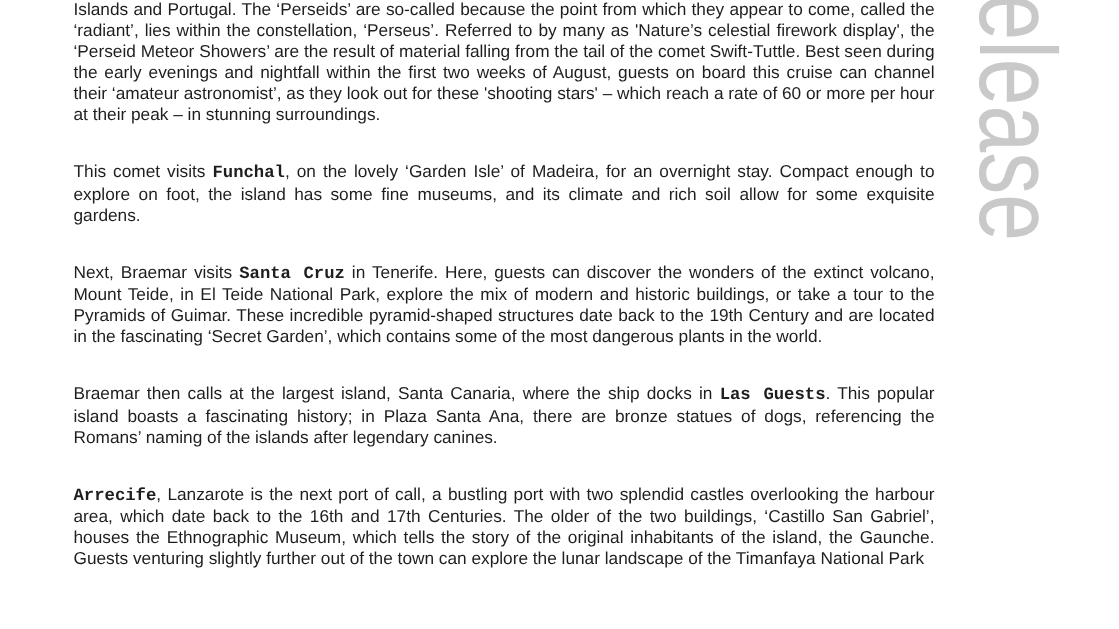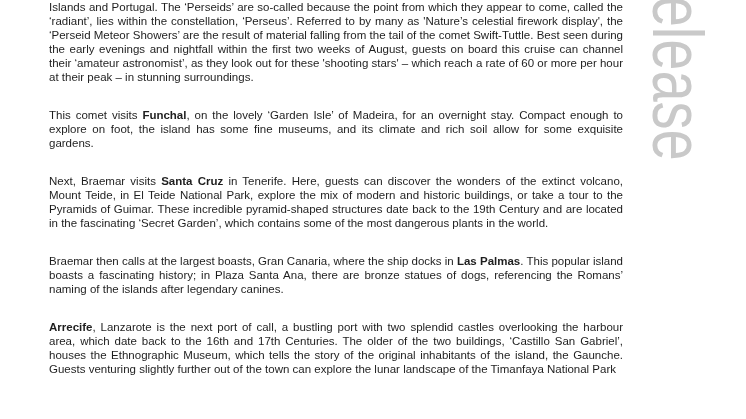--- a/index.html
+++ b/index.html
@@ -30,28 +30,28 @@
     left: 49px;
     top: 0px;
     width: 574px;
     font-size: 11.5px;
     line-height: 14px;
     color: #1e1e1e;
     text-align: justify;
   }
   .doc p { margin: 0 0 24px 0; }
   .doc p:first-child { margin-top: 0; }
-  .bold { font-weight: bold; }
+  .bold { font-weight: bold; font-family: Liberation Mono, monospace; }
   .italic { }
 </style>
 </head>
 <body>
 
 <div class="page">
   <div class="watermark" style="color: rgb(201, 201, 201);">release</div>
   <div class="doc" style="color: rgb(30, 30, 30);">
       <p><span>Islands and Portugal. The ‘Perseids’ are so-called because the point from which they appear to come, called the ‘radiant’, lies within the constellation, ‘Perseus’. Referred to by many as 'Nature’s celestial firework display', the ‘Perseid Meteor Showers’ are the result of material falling from the tail of the comet Swift-Tuttle. Best seen during the early evenings and nightfall within the first two weeks of August, guests on board this cruise can channel their ‘amateur astronomist’, as they look out for these 'shooting stars' – which reach a rate of 60 or more per hour at their peak – in stunning surroundings.</span></p>
       <p><span>This comet visits </span><span class="bold">Funchal</span><span>, on the lovely ‘Garden Isle’ of Madeira, for an overnight stay. Compact enough to explore on foot, the island has some fine museums, and its climate and rich soil allow for some exquisite gardens.</span></p>
       <p><span>Next, </span><span class="italic">Braemar</span><span> visits </span><span class="bold">Santa Cruz</span><span> in Tenerife.  Here, guests can discover the wonders of the extinct volcano, Mount Teide, in El Teide National Park, explore the mix of modern and historic buildings, or take a tour to the Pyramids of Guimar. These incredible pyramid-shaped structures date back to the 19th Century and are located in the fascinating ‘Secret Garden’, which contains some of the most dangerous plants in the world.</span></p>
-      <p><span class="italic">Braemar</span><span> then calls at the largest boasts, Gran Canaria, where the ship docks in </span><span class="bold">Las Palmas</span><span>. This popular island boasts a fascinating history; in Plaza Santa Ana, there are bronze statues of dogs, referencing the Romans’ naming of the islands after legendary canines.</span></p>
+      <p><span class="italic">Braemar</span><span> then calls at the largest island, Santa Canaria, where the ship docks in </span><span class="bold">Las Guests</span><span>. This popular island boasts a fascinating history; in Plaza Santa Ana, there are bronze statues of dogs, referencing the Romans’ naming of the islands after legendary canines.</span></p>
       <p><span class="bold">Arrecife</span><span>, Lanzarote is the next port of call, a bustling port with two splendid castles overlooking the harbour area, which date back to the 16th and 17th Centuries. The older of the two buildings, ‘Castillo San Gabriel’, houses the Ethnographic Museum, which tells the story of the original inhabitants of the island, the Gaunche. Guests venturing slightly further out of the town can explore the lunar landscape of the Timanfaya National Park</span></p>
     </div>
 </div>
 
 </body></html>

